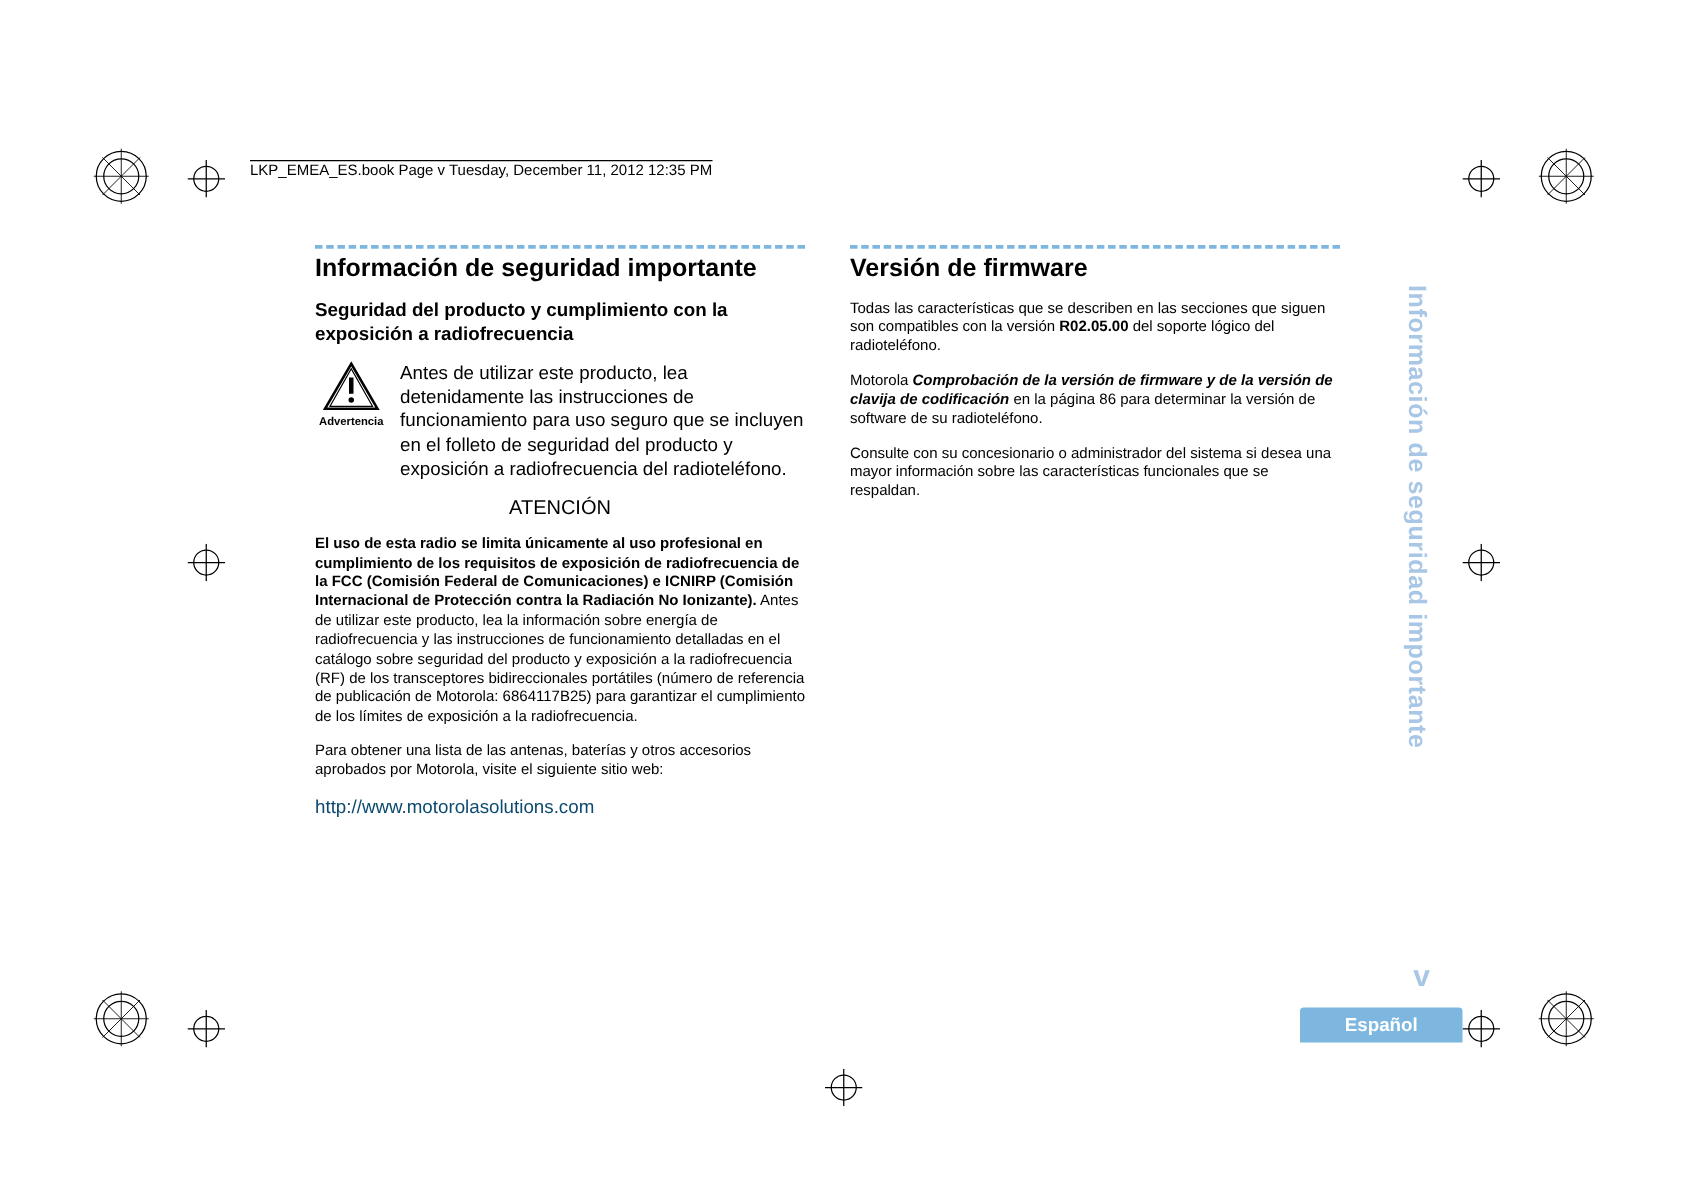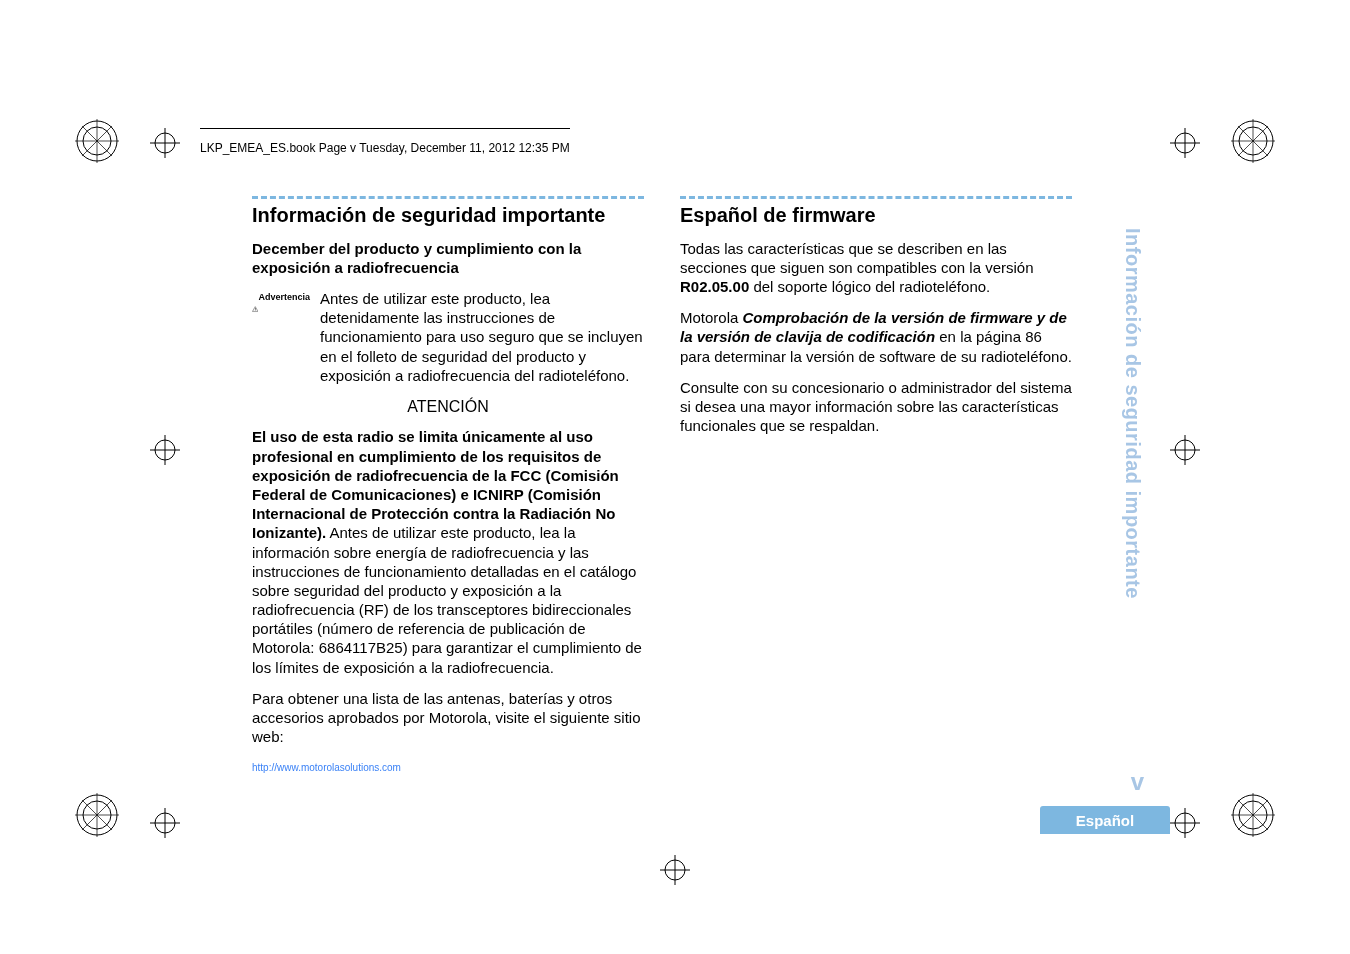--- a/index.html
+++ b/index.html
@@ -16,21 +16,21 @@
     position: absolute;
     left: 0; top: 0; right: 0; bottom: 0;
   }
   .header-bar {
     position: absolute;
     left: 200px;
     top: 128px;
     font-size: 12px;
     color: #000;
     border-top: 1px solid #000;
-    padding-top: 12px;
+    padding-top: 0px;
   }
   .content {
     position: absolute;
     left: 252px;
     top: 196px;
     width: 820px;
     display: flex;
     gap: 36px;
   }
   .col {
@@ -55,21 +55,22 @@
     margin: 0 0 12px 0;
   }
   .warn-row {
     display: flex;
     gap: 10px;
     align-items: flex-start;
     margin-bottom: 12px;
   }
   .warn-icon-wrap {
     display: flex;
-    flex-direction: row;
+    flex-direction: column;
+    align-items: center;
     width: 58px;
     flex: 0 0 58px;
   }
   .warn-icon {
     width: 46px;
     height: 40px;
   }
   .warn-label {
     font-size: 9px;
     font-weight: bold;
@@ -80,25 +81,25 @@
     line-height: 1.28;
   }
   .atencion {
     text-align: center;
     font-weight: normal;
     font-size: 16px;
     margin: 6px 0 10px 0;
   }
   .para {
     margin: 0 0 12px 0;
-    font-size: 15px;
+    font-size: 12px;
   }
   .bold { font-weight: bold; }
   .italic-bold { font-style: italic; font-weight: bold; }
-  a.link { color: #3b82f6; text-decoration: none; font-size: 10px; }
+  a.link { color: #0c4a6e; text-decoration: none; font-size: 15px; }
 
   .side-tab {
     position: absolute;
     right: 206px;
     top: 228px;
     writing-mode: vertical-rl;
     font-size: 20px;
     font-weight: bold;
     color: #a8c6e5;
     letter-spacing: 0.5px;
@@ -159,21 +160,21 @@
 <body>
 
 <div class="page">
 
   <div class="header-bar">LKP_EMEA_ES.book  Page v  Tuesday, December 11, 2012  12:35 PM</div>
 
   <div class="content">
     <div class="col">
       <hr class="dash-rule">
       <h1 class="section">Información de seguridad importante</h1>
-      <h2 class="sub">December del producto y cumplimiento con la exposición a radiofrecuencia</h2>
+      <h2 class="sub">Seguridad del producto y cumplimiento con la exposición a radiofrecuencia</h2>
 
       <div class="warn-row">
         <div class="warn-icon-wrap">
           <svg class="warn-icon" viewBox="0 0 46 40">
             <polygon points="23,2 44,38 2,38" fill="none" stroke="#000" stroke-width="2"></polygon>
             <polygon points="23,6 40,36 6,36" fill="none" stroke="#000" stroke-width="1"></polygon>
             <rect x="21.2" y="13" width="3.6" height="13" fill="#000"></rect>
             <circle cx="23" cy="31" r="2.2" fill="#000"></circle>
           </svg>
           <div class="warn-label">Advertencia</div>
@@ -185,21 +186,21 @@
 
       <p class="para">
         <span class="bold">El uso de esta radio se limita únicamente al uso profesional en cumplimiento de los requisitos de exposición de radiofrecuencia de la FCC (Comisión Federal de Comunicaciones) e ICNIRP (Comisión Internacional de Protección contra la Radiación No Ionizante).</span><span> Antes de utilizar este producto, lea la información sobre energía de radiofrecuencia y las instrucciones de funcionamiento detalladas en el catálogo sobre seguridad del producto y exposición a la radiofrecuencia (RF) de los transceptores bidireccionales portátiles (número de referencia de publicación de Motorola: 6864117B25) para garantizar el cumplimiento de los límites de exposición a la radiofrecuencia.</span>
       </p>
       <p class="para">Para obtener una lista de las antenas, baterías y otros accesorios aprobados por Motorola, visite el siguiente sitio web:</p>
       <a class="link">http://www.motorolasolutions.com</a>
     </div>
 
     <div class="col">
       <hr class="dash-rule">
-      <h1 class="section">Español de firmware</h1>
+      <h1 class="section">Versión de firmware</h1>
       <p class="para">
         <span>Todas las características que se describen en las secciones que siguen son compatibles con la versión </span><span class="bold">R02.05.00</span><span> del soporte lógico del radioteléfono.</span>
       </p>
       <p class="para">
         <span>Motorola </span><span class="italic-bold">Comprobación de la versión de firmware y de la versión de clavija de codificación</span><span> en la página 86 para determinar la versión de software de su radioteléfono.</span>
       </p>
       <p class="para">Consulte con su concesionario o administrador del sistema si desea una mayor información sobre las características funcionales que se respaldan.</p>
     </div>
   </div>
 

